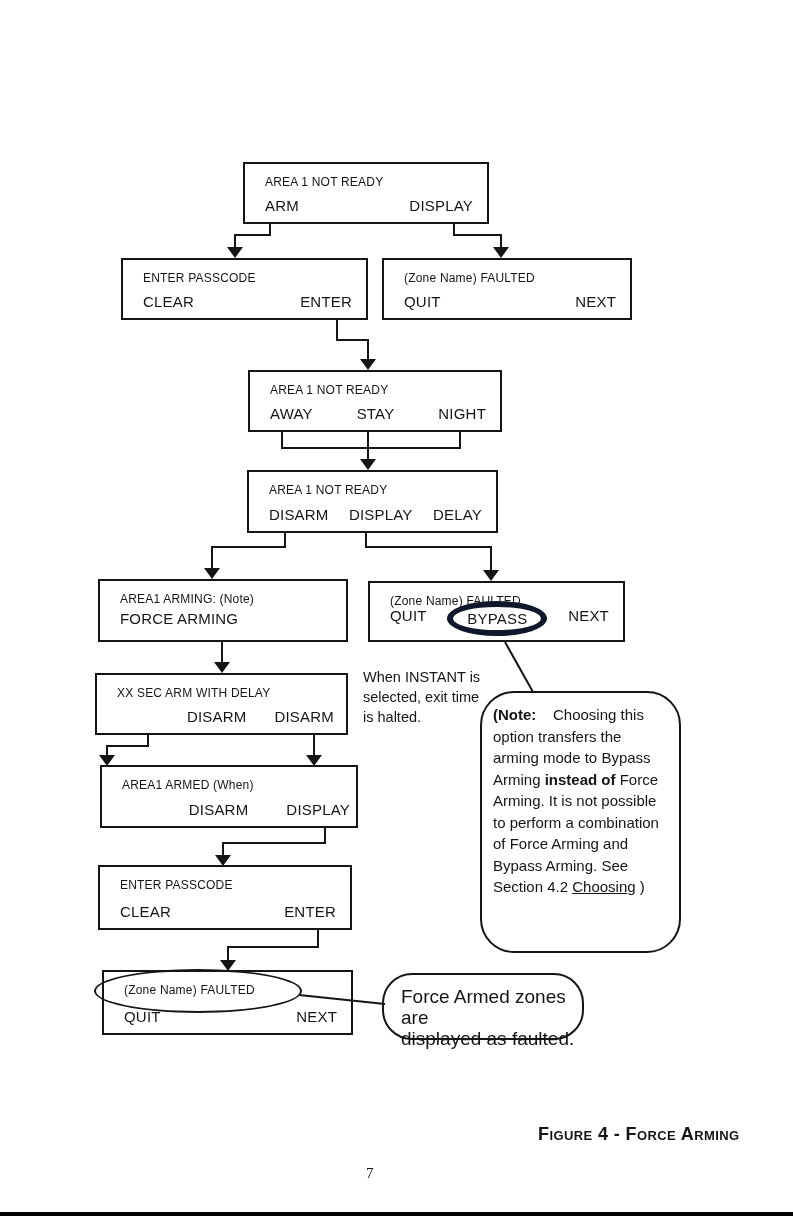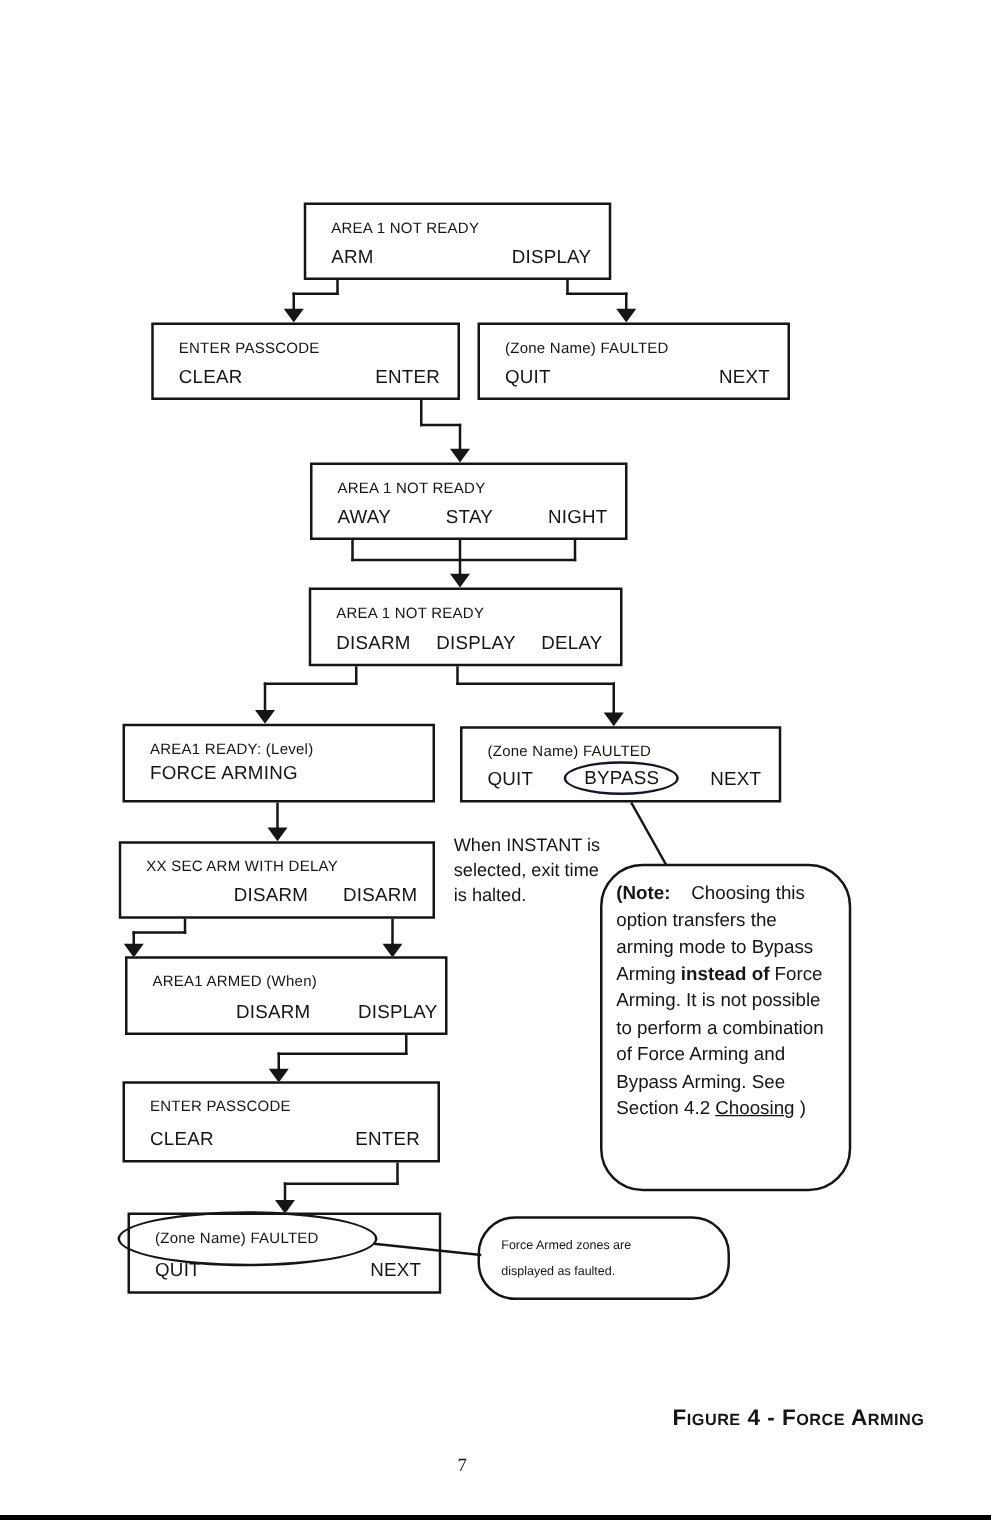--- a/index.html
+++ b/index.html
@@ -9,27 +9,27 @@
     font-family:"Liberation Sans", sans-serif; color:#151515; overflow:hidden;
   }
   .lcd-box { position:absolute; border:2px solid #151515; background:#fff; }
   .lcd-title { position:absolute; left:20px; top:11px; font-size:12px; letter-spacing:.2px; white-space:nowrap; }
   .lcd-keys { position:absolute; left:20px; right:14px; bottom:8px; display:flex; justify-content:space-between; font-size:15px; letter-spacing:.2px; }
   .lcd-keys.push-right { justify-content:flex-end;align-items:center; }
   .lcd-sub { position:absolute; left:20px; bottom:13px; font-size:15px; letter-spacing:.2px; }
   .h { position:absolute; height:2px; background:#151515; }
   .v { position:absolute; width:2px; background:#151515; }
   .arr { position:absolute; width:0; height:0; border-left:8px solid transparent; border-right:8px solid transparent; border-top:11px solid #151515; }
-  .ellipse-key { display:inline-block; border:2px solid #0f172a; border-radius:50%; padding:3px 14px; margin:-6px -14px -4px -14px; }
+  .ellipse-key { display:inline-block; border:6px solid #0f172a; border-radius:50%; padding:3px 14px; margin:-6px -14px -4px -14px; }
   .big-ellipse { position:absolute; border:2px solid #151515; border-radius:50%; }
   .bubble { position:absolute; border:2px solid #151515; border-radius:30px; background:#fff; }
   .note-bubble { left:480px; top:691px; width:201px; height:262px; border-radius:34px; padding:11px 10px 0 11px; font-size:15px; line-height:21.5px; }
   .note-bubble b { font-weight:bold; }
   .note-bubble u { text-decoration:underline; }
-  .faulted-bubble { left:382px; top:973px; width:202px; height:67px; padding:11px 0 0 17px; font-size:10px; line-height:21px; white-space:pre-line; }
+  .faulted-bubble { left:382px; top:973px; width:202px; height:67px; padding:11px 0 0 17px; font-size:19px; line-height:21px; white-space:pre-line; }
   .side-note { position:absolute; left:363px; top:667px; width:130px; font-size:14.5px; line-height:20px; white-space:pre-line; }
   .caption { position:absolute; left:538px; top:1124px; font-weight:bold; font-variant:small-caps; font-size:18px; letter-spacing:.4px; }
   .page-num { position:absolute; left:366px; top:1165px; font-family:"Liberation Serif", serif; font-size:15px; }
   .bottom-rule { position:absolute; left:0; top:1212px; width:793px; height:4px; background:#000; }
   svg.overlay { position:absolute; left:0; top:0; pointer-events:none; }
 </style>
 </head>
 <body>
 
 <div class="page">
@@ -101,21 +101,21 @@
   <div class="h" style="left:211px; top:546px; width:75px;"></div>
   <div class="v" style="left:211px; top:546px; height:24px;"></div>
   <div class="arr" style="left:204px; top:568px;"></div>
 
   <div class="v" style="left:365px; top:533px; height:15px;"></div>
   <div class="h" style="left:365px; top:546px; width:127px;"></div>
   <div class="v" style="left:490px; top:546px; height:25px;"></div>
   <div class="arr" style="left:483px; top:570px;"></div>
 
   <div class="lcd-box" style="left:98px; top:579px; width:250px; height:63px;">
-    <div class="lcd-title">AREA1 READY: (Level)</div>
+    <div class="lcd-title">AREA1 ARMING: (Note)</div>
     <div class="lcd-sub">FORCE ARMING</div>
   </div>
 
   <div class="lcd-box" style="left:368px; top:581px; width:257px; height:61px;">
     <div class="lcd-title">(Zone Name) FAULTED</div>
     <div class="lcd-keys">
       <span>QUIT</span>
       <span class="ellipse-key">BYPASS</span>
       <span>NEXT</span>
     </div>

